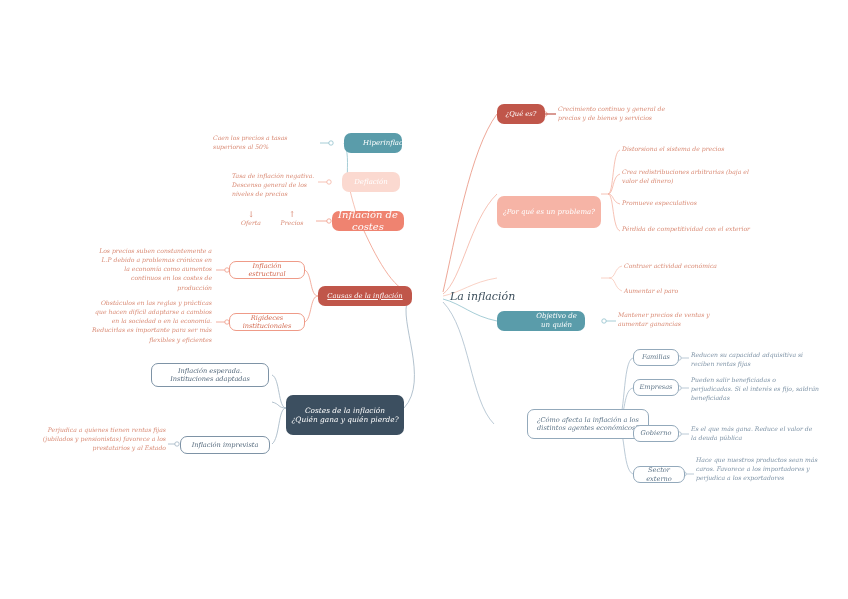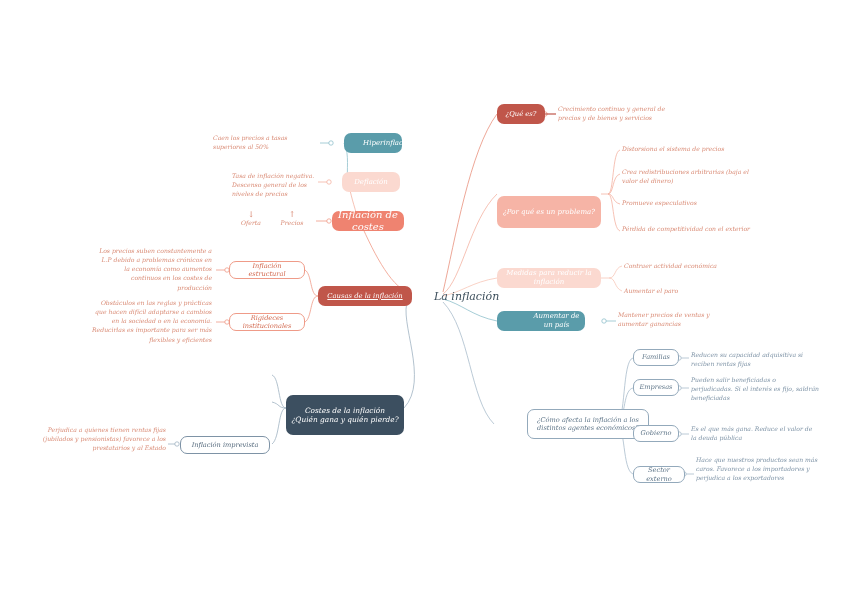--- a/index.html
+++ b/index.html
@@ -8,21 +8,21 @@
   #canvas{position:relative;width:848px;height:599px;background:#fff;}
   svg#wires{position:absolute;left:0;top:0;width:848px;height:599px;pointer-events:none;}
 
   .node{position:absolute;box-sizing:border-box;display:flex;align-items:center;
         justify-content:center;text-align:center;border-radius:7px;
         font-family:"DejaVu Serif",serif;font-style:italic;line-height:1.25;}
   .node span{display:block;padding:0 5px;}
 
   
   .root{font-family:"DejaVu Serif",serif;font-style:italic;color:#3d4f5c;
-        font-size:11px;position:absolute;white-space:nowrap;}
+        font-size:11px;position:absolute;white-space:nowrap;margin-left:16px;}
 
   
   .n-dark  {background:#3c4f60;color:#ffffff;font-size:7.4px;}
   .n-brick {background:#c0564a;color:#ffffff;font-size:6.8px;}
   .n-teal  {background:#5a9caa;color:#ffffff;font-size:7px;padding-left:31px;}
   .n-coral {background:#ef8370;color:#ffffff;font-size:10px;}
   .n-salmon{background:#f6b4a6;color:#ffffff;font-size:7px;}
   .n-pale  {background:#fbd9d0;color:#ffffff;font-size:7px;}
 
   
@@ -128,28 +128,25 @@
   <div class="leaf leaf-coral" style="left:558px;top:104px;width:120px;">Crecimiento continuo y general de precios y de bienes y servicios</div>
 
   <div class="node n-salmon" style="left:497px;top:184px;width:104px;height:32px;margin-top:12px;">
     <span>¿Por qué es un problema?</span>
   </div>
   <div class="leaf leaf-coral" style="left:622px;top:144px;width:135px;">Distorsiona el sistema de precios</div>
   <div class="leaf leaf-coral" style="left:622px;top:167px;width:135px;">Crea redistribuciones arbitrarias (baja el valor del dinero)</div>
   <div class="leaf leaf-coral" style="left:622px;top:198px;width:135px;">Promueve especulativos</div>
   <div class="leaf leaf-coral" style="left:622px;top:224px;width:135px;">Pérdida de competitividad con el exterior</div>
 
-  <div class="node n-pale" style="left:497px;top:268px;width:104px;height:20px;">
-    <span>Medidas para reducir la inflación</span>
-  </div>
   <div class="leaf leaf-coral" style="left:624px;top:261px;width:130px;">Contraer actividad económica</div>
   <div class="leaf leaf-coral" style="left:624px;top:286px;width:130px;">Aumentar el paro</div>
 
   <div class="node n-teal" style="left:497px;top:311px;width:88px;height:20px;">
-    <span>Aumentar de un país</span>
+    <span>Objetivo de un quién</span>
   </div>
   <div class="leaf leaf-coral" style="left:618px;top:310px;width:120px;">Mantener precios de ventas y aumentar ganancias</div>
 
   <div class="node n-slate o-blue" style="left:494px;top:409px;background:#fff;border:1px solid #93a9bb;color:#5d7487;width:122px;height:30px;margin-left:33px;">
     <span>¿Cómo afecta la inflación a los distintos agentes económicos?</span>
   </div>
 
   <div class="node o-blue" style="left:633px;top:349px;width:46px;height:17px;">
     <span>Familias</span>
   </div>
@@ -203,18 +200,21 @@
 
   <div class="node o-coral" style="left:229px;top:313px;width:76px;height:18px;">
     <span>Rigideces institucionales</span>
   </div>
   <div class="leaf leaf-coral leaf-r" style="left:90px;top:298px;width:122px;">Obstáculos en las reglas y prácticas que hacen difícil adaptarse a cambios en la sociedad o en la economía. Reducirlas es importante para ser más flexibles y eficientes</div>
 
   <div class="node n-dark" style="left:286px;top:395px;width:118px;height:40px;">
     <span>Costes de la inflación ¿Quién gana y quién pierde?</span>
   </div>
 
+  <div class="node o-slate" style="left:151px;top:363px;width:118px;height:24px;">
+    <span>Inflación esperada. Instituciones adaptadas</span>
+  </div>
   <div class="node o-slate" style="left:180px;top:436px;width:90px;height:18px;">
     <span>Inflación imprevista</span>
   </div>
   <div class="leaf leaf-coral leaf-r" style="left:24px;top:425px;width:142px;">Perjudica a quienes tienen rentas fijas (jubilados y pensionistas) favorece a los prestatarios y al Estado</div>
 
 </div>
 
 </body></html>

